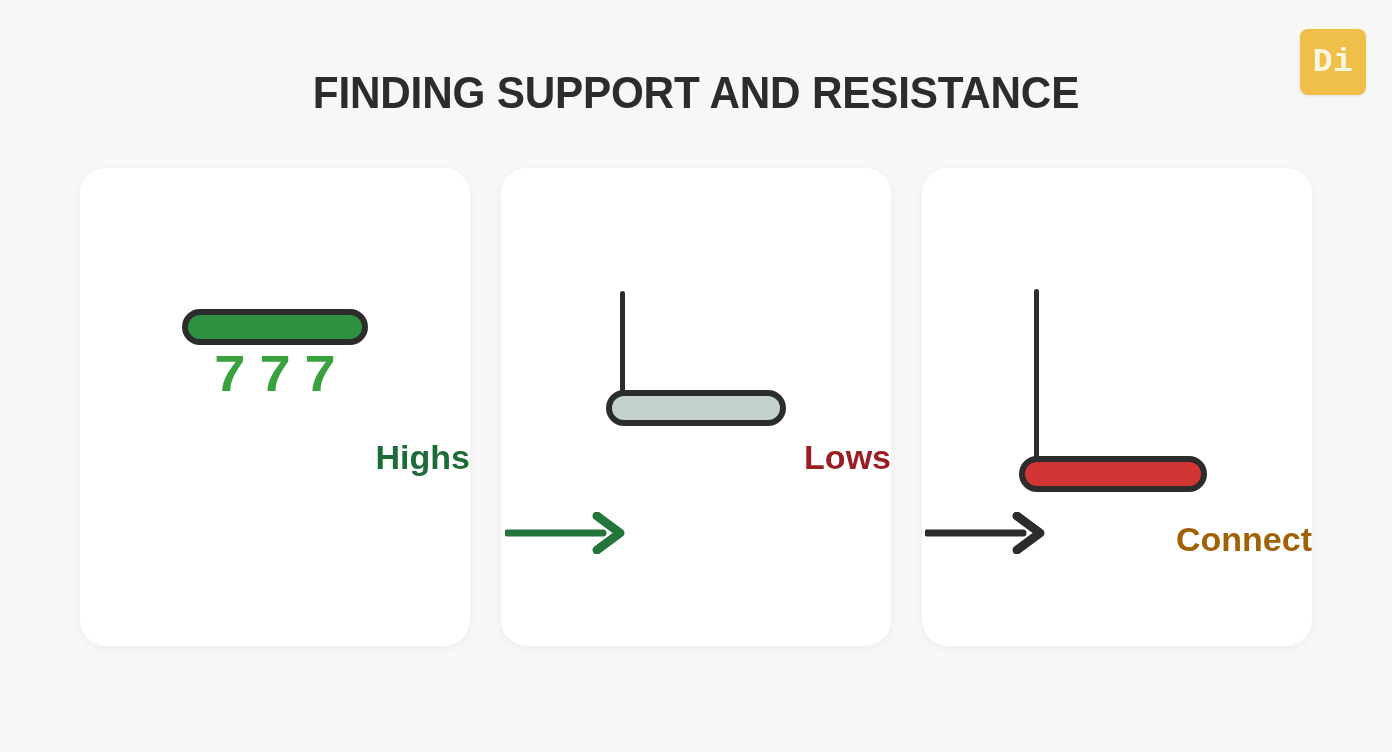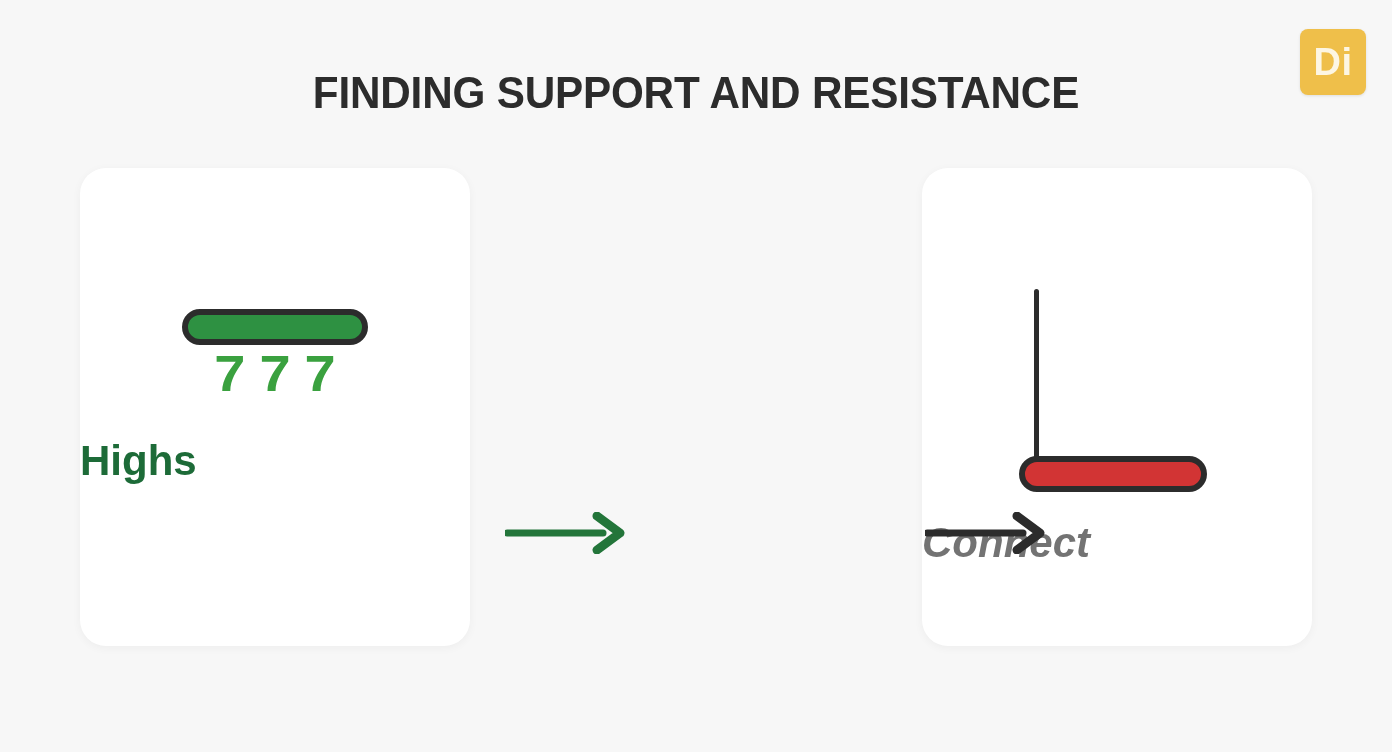--- a/index.html
+++ b/index.html
@@ -24,24 +24,25 @@
     height: 66px;
     background: #efbf4a;
     border-radius: 8px;
     display: flex;
     align-items: center;
     justify-content: center;
     box-shadow: 0 1px 3px rgba(0,0,0,0.10);
   }
   .logo-text {
     color: #fdf6e3;
-    font-size: 38px;
+    font-size: 33px;
     font-weight: bold;
     letter-spacing: 0.5px;
     line-height: 1;
+    font-family: Liberation Mono, monospace;
   }
 
   
   .title {
     position: absolute;
     top: 68px;
     left: 0;
     width: 1392px;
     text-align: center;
     font-size: 44px;
@@ -82,22 +83,22 @@
   }
   .wick {
     position: absolute;
     width: 5px;
     background: #2c2c2c;
     border-radius: 3px;
   }
   .label {
     position: absolute;
     width: 100%;
-    text-align: left;
-    font-size: 42px;
+    text-align: right;
+    font-size: 34px;
     font-weight: bold;
     line-height: 1;
     white-space: nowrap;
   }
 
   
   .c1-bar {
     left: 102px;
     top: 141px;
     width: 186px;
@@ -149,22 +150,21 @@
   }
   .c3-bar {
     left: 97px;
     top: 288px;
     width: 188px;
     height: 36px;
     background: #d23434;
   }
   .c3-label {
     top: 354px;
-    color: #737373;
-    font-style: italic;
+    color: #a16207;
   }
 
   
   .arrow {
     position: absolute;
     top: 348px;
     width: 124px;
     height: 42px;
   }
   .arrow-1 { left: 425px; }
@@ -180,20 +180,25 @@
 <div class="title">FINDING SUPPORT AND RESISTANCE</div>
 
 <div class="cards">
 
   <div class="card card-1">
     <div class="bar c1-bar"></div>
     <div class="c1-sevens">777</div>
     <div class="label c1-label">Highs</div>
   </div>
 
+  <div class="card card-2">
+    <div class="wick c2-wick"></div>
+    <div class="bar c2-bar"></div>
+    <div class="label c2-label">Lows</div>
+  </div>
 
   <div class="card card-3">
     <div class="wick c3-wick"></div>
     <div class="bar c3-bar"></div>
     <div class="label c3-label">Connect</div>
   </div>
 
   <div class="arrow arrow-1">
     <svg width="124" height="42" viewBox="0 0 124 42">
       <line x1="2" y1="21" x2="98" y2="21" stroke="#23753a" stroke-width="7" stroke-linecap="round"></line>

